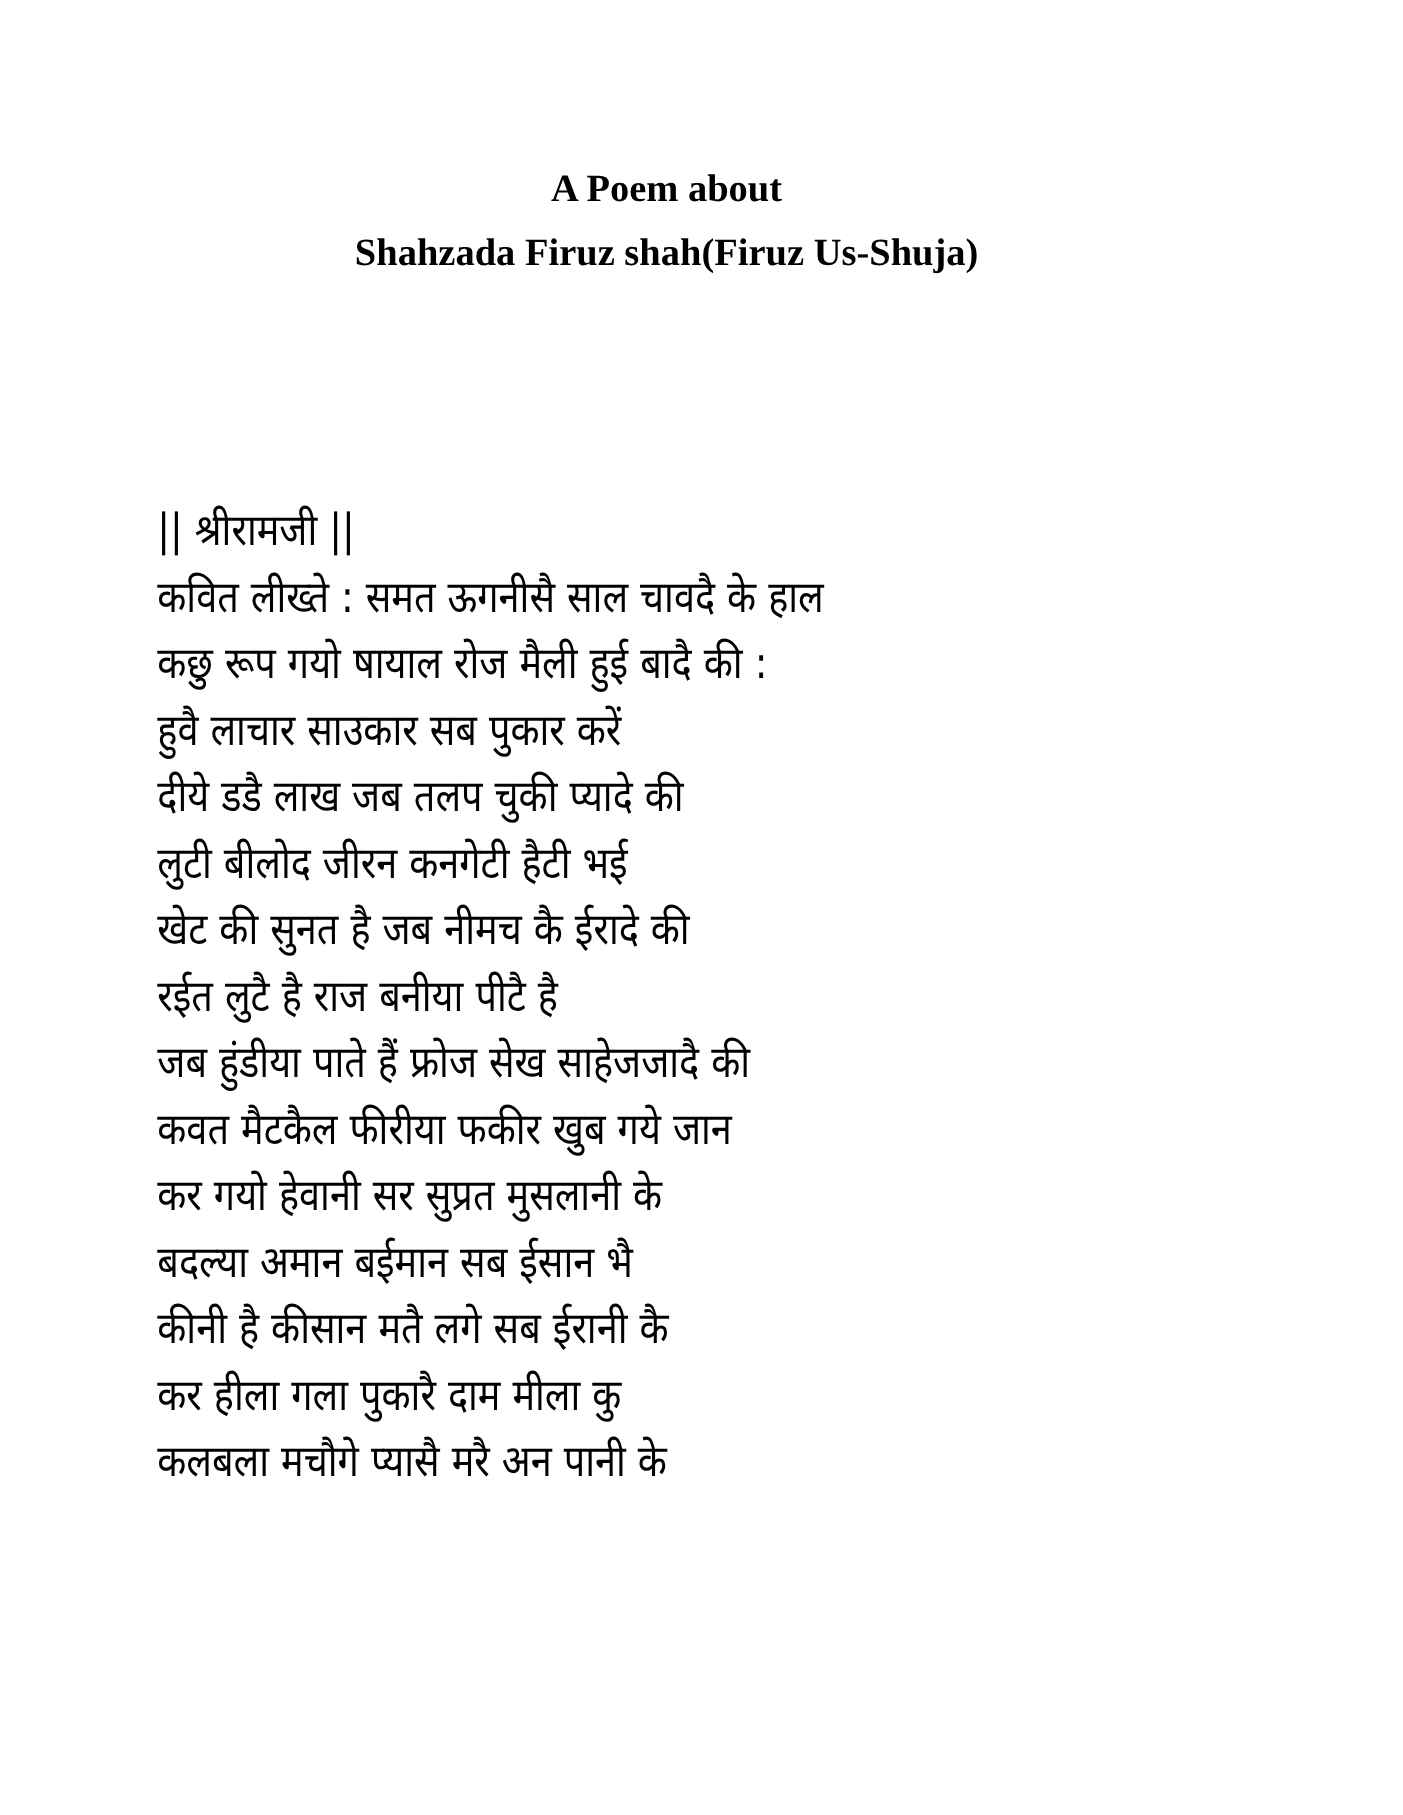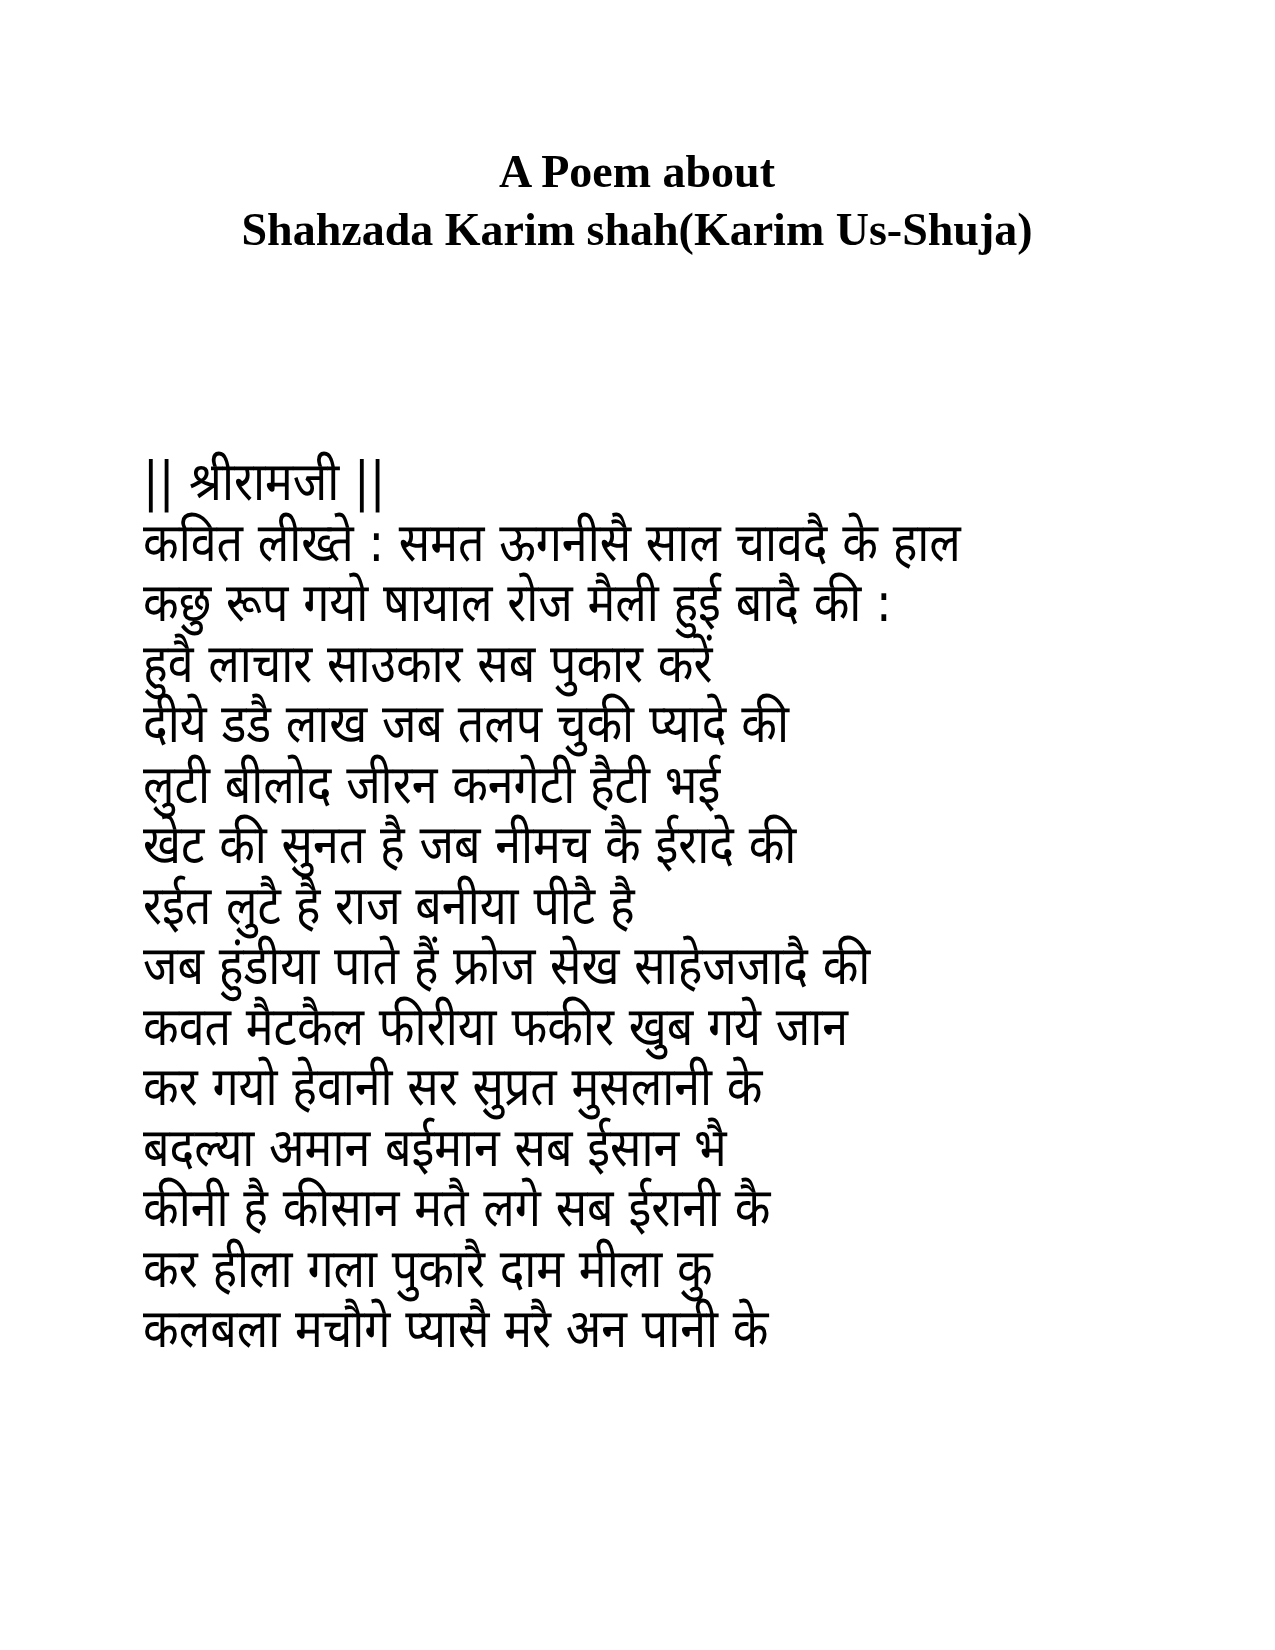--- a/index.html
+++ b/index.html
@@ -23,52 +23,51 @@
       background: #ffffff;
     }
     .heading {
       position: absolute;
       left: 0;
       top: 143px;
       width: 1212px;
       text-align: center;
       font-family: "Liberation Serif", "DejaVu Serif", serif;
       font-weight: bold;
-      font-size: 46px;
+      font-size: 35px;
       line-height: 58px;
-      margin-left: 31px;
     }
     .heading-line {
       display: block;
       white-space: nowrap;
     }
     .poem {
       position: absolute;
       left: 143px;
       top: 452px;
       width: 1000px;
       font-family: "DejaVu Sans", "Liberation Sans", sans-serif;
-      font-size: 54px;
+      font-size: 40px;
       line-height: 60.5px;
     }
     .poem-line {
       display: block;
       white-space: nowrap;
       transform: scaleX(0.86);
       transform-origin: left center;
     }
   </style>
 </head>
 <body>
 
 <div class="page">
 
   <div class="heading">
     <span class="heading-line">A Poem about</span>
-    <span class="heading-line">Shahzada Karim shah(Karim Us-Shuja)</span>
+    <span class="heading-line">Shahzada Firuz shah(Firuz Us-Shuja)</span>
   </div>
 
   <div class="poem">
     <span class="poem-line">|| श्रीरामजी ||</span>
     <span class="poem-line">कवित लीख्ते : समत ऊगनीसै साल चावदै के हाल</span>
     <span class="poem-line">कछु रूप गयो षायाल रोज मैली हुई बादै की :</span>
     <span class="poem-line">हुवै लाचार साउकार सब पुकार करें</span>
     <span class="poem-line">दीये डडै लाख जब तलप चुकी प्यादे की</span>
     <span class="poem-line">लुटी बीलोद जीरन कनगेटी हैटी भई</span>
     <span class="poem-line">खेट की सुनत है जब नीमच कै ईरादे की</span>

